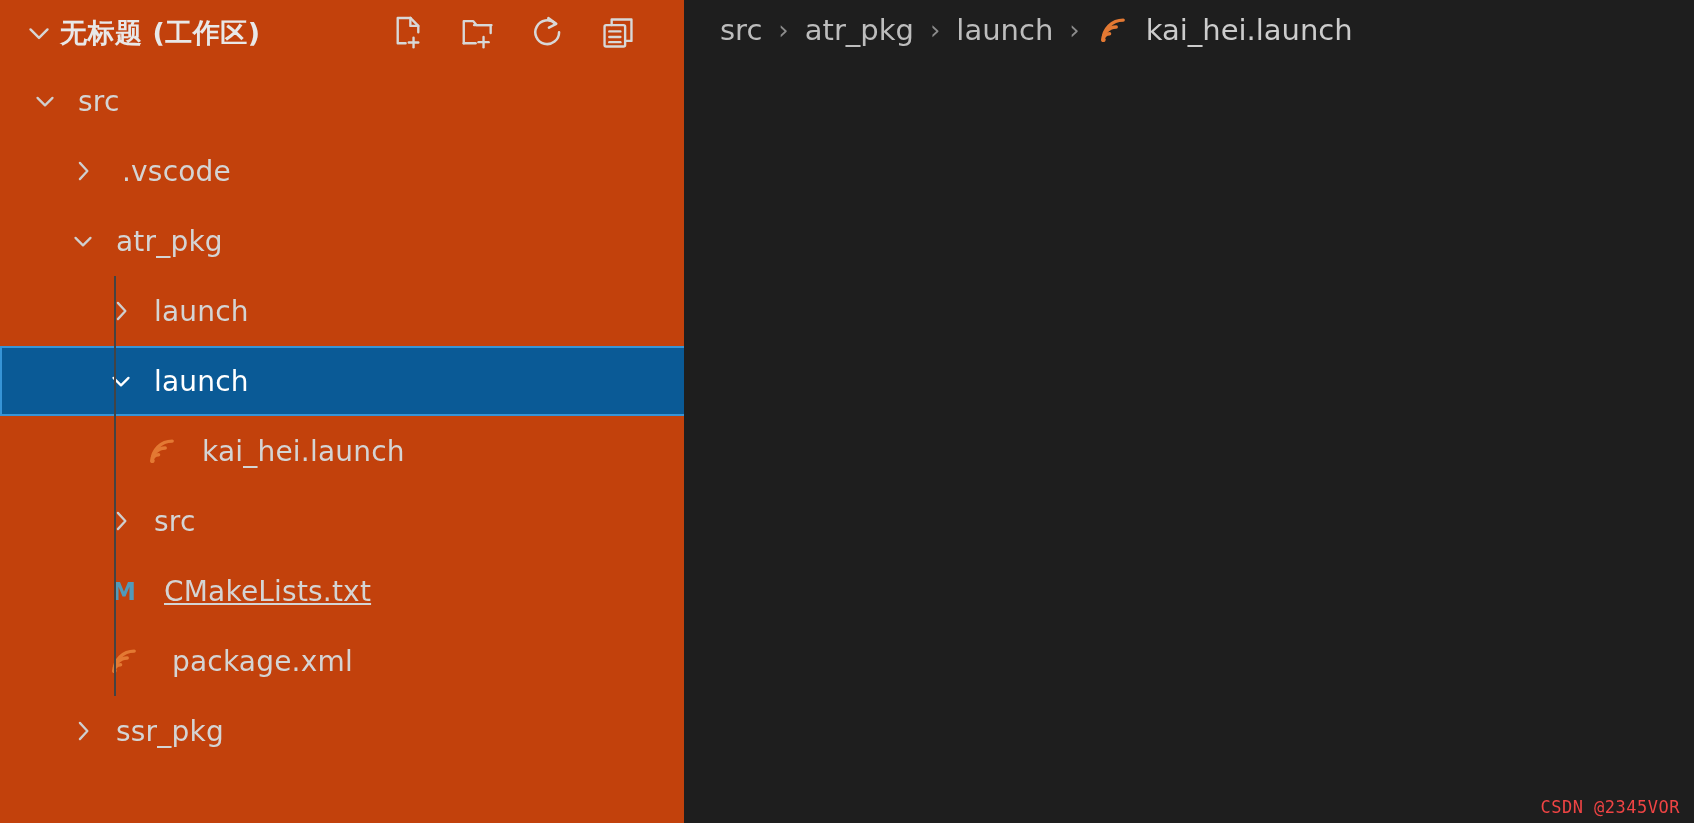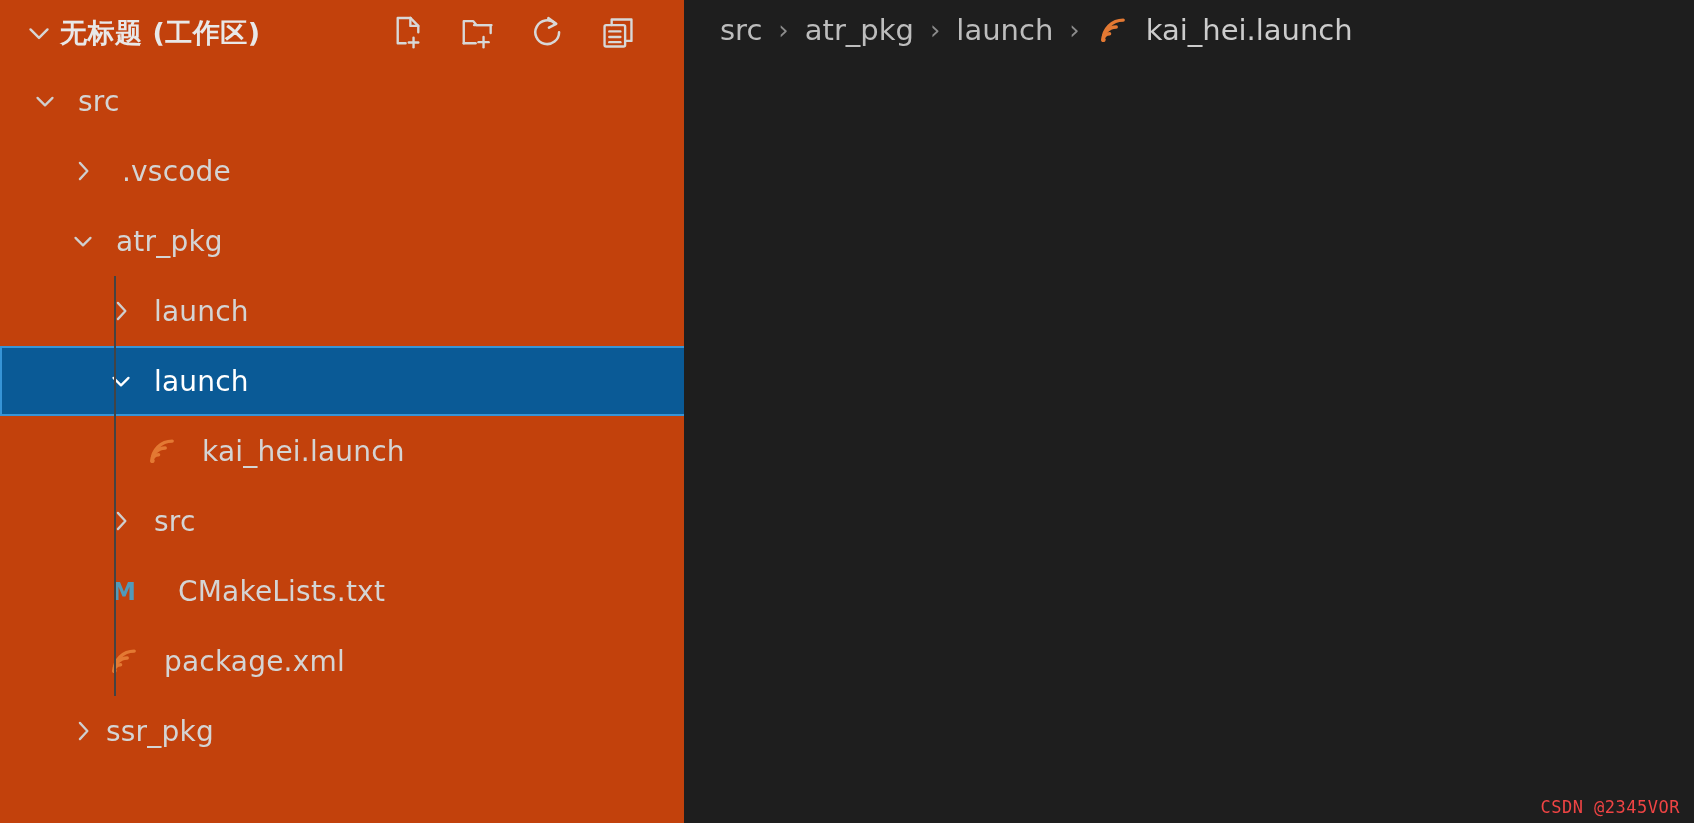--- a/index.html
+++ b/index.html
@@ -242,42 +242,42 @@
           </div>
           <span class="label" style="margin-left: 10px;">src</span>
         </div>
         <div class="row">
           <div style="flex: 0 0 98px;"></div>
           <div class="ficon">
             <svg width="34" height="34" viewBox="0 0 24 24">
               <text x="12" y="18.5" text-anchor="middle" font-family="DejaVu Sans, sans-serif" font-size="17" font-weight="bold" fill="#519aba">M</text>
             </svg>
           </div>
-          <span class="label" style="margin-left: 28px;">CMakeLists.txt</span>
+          <span class="label" style="margin-left: 14px; text-decoration: underline;">CMakeLists.txt</span>
         </div>
         <div class="row">
           <div style="flex: 0 0 98px;"></div>
           <div class="ficon">
             <svg width="34" height="34" viewBox="0 0 24 24" fill="none" stroke="#e37933" stroke-width="2.4" stroke-linecap="round">
               <path d="M5 19.2a14.2 14.2 0 0 1 14.2-14.2"></path>
               <path d="M5 19.2a9.3 9.3 0 0 1 9.3-9.3"></path>
               <path d="M5 19.2a4.6 4.6 0 0 1 4.6-4.6"></path>
               <circle cx="5.4" cy="18.9" r="1.5" fill="#e37933" stroke="none"></circle>
             </svg>
           </div>
-          <span class="label" style="margin-left: 14px;">package.xml</span>
+          <span class="label" style="margin-left: 22px;">package.xml</span>
         </div>
         <div class="row">
           <div style="flex: 0 0 60px;"></div>
           <div class="arrow">
             <svg width="30" height="30" viewBox="0 0 24 24" fill="none" stroke="#cfcfcf" stroke-width="1.8" stroke-linecap="round" stroke-linejoin="round">
               <polyline points="9.5,5.5 15.5,12 9.5,18.5"></polyline>
             </svg>
           </div>
-          <span class="label" style="">ssr_pkg</span>
+          <span class="label" style="margin-left: 10px;">ssr_pkg</span>
         </div>
         <div class="guide" style="left: 114px; top: 210px; height: 420px;"></div>
       </div>
   </div>
 
   <div id="editor">
     <div id="breadcrumb">
         <span class="crumb">src</span>
         <span class="crumb-sep">›</span>
         <span class="crumb">atr_pkg</span>

